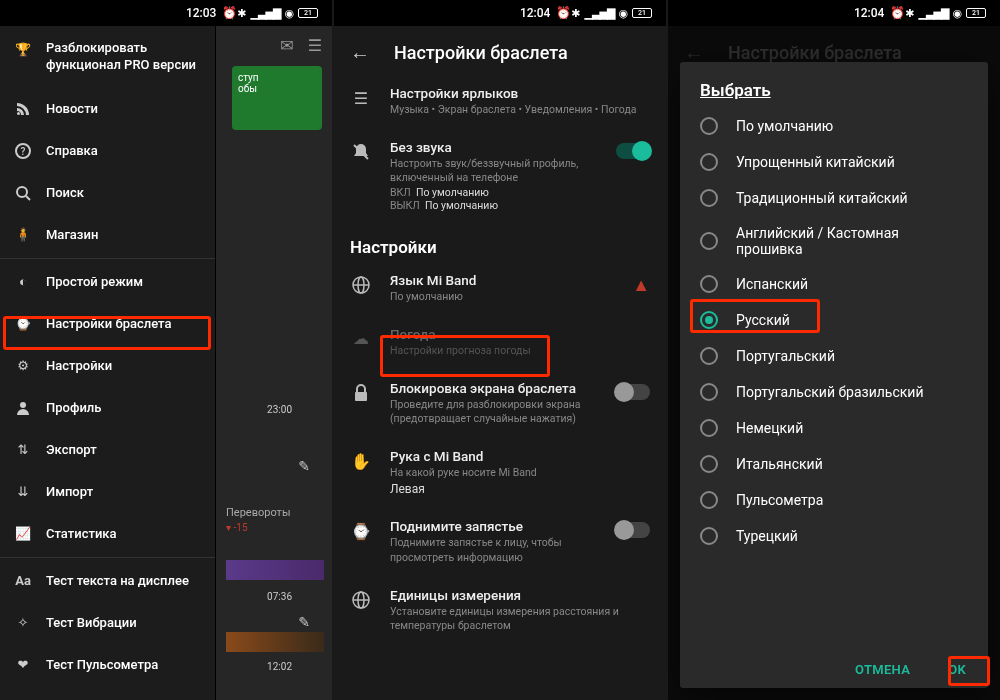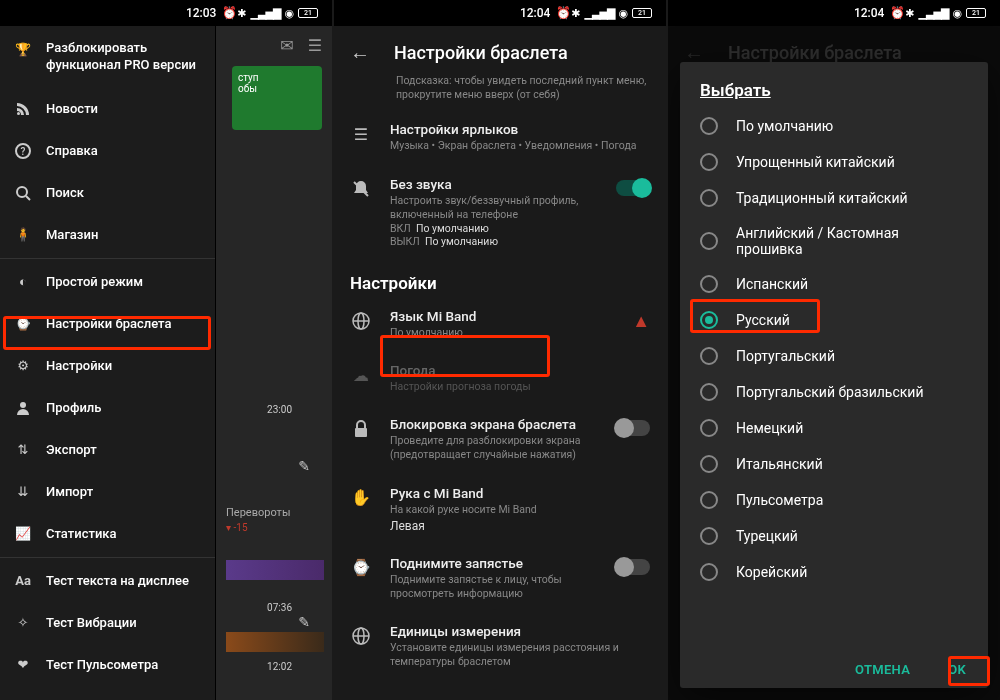--- a/index.html
+++ b/index.html
@@ -219,21 +219,21 @@
     </div>
     <div class="bg-green">
       <div>ступ</div>
       <div>обы</div>
     </div>
     <div class="bg-time" style="top:378px;bottom:auto;">23:00</div>
     <span class="bg-pen" style="top:432px">✎</span>
     <div style="position:absolute;top:480px;left:226px;font-size:11px;color:#aaa;">Перевороты</div>
     <div style="position:absolute;top:496px;left:226px;font-size:10px;color:#c0392b;">▾ -15</div>
     <div class="bg-strip strip1"></div>
-    <div style="position:absolute;bottom:87px;right:40px;font-size:10px;color:#ccc">07:36</div>
+    <div style="position:absolute;bottom:98px;right:40px;font-size:10px;color:#ccc">07:36</div>
     <span class="bg-pen" style="bottom:70px">✎</span>
     <div class="bg-strip strip2"></div>
     <div style="position:absolute;bottom:28px;right:40px;font-size:10px;color:#ccc">12:02</div>
   </div>
 
   <div class="drawer">
     <div class="drawer-item two-line">
       <span class="dicon">🏆</span>
       <span class="dlabels">Разблокировать функционал PRO версии</span>
     </div>
@@ -330,21 +330,20 @@
       <span class="sig">▁▃▅▇</span>
       <span>◉</span>
       <span class="batt">21</span>
     </div>
   </div>
 
   <div class="appbar">
     <span class="back">←</span>
     <span class="title">Настройки браслета</span>
   </div>
-  <div class="hint">Подсказка: чтобы увидеть последний пункт меню, прокрутите меню вверх (от себя)</div>
 
   <div class="row">
     <span class="ricon">☰</span>
     <div class="rtexts">
       <div class="rtitle">Настройки ярлыков</div>
       <div class="rsub">Музыка • Экран браслета • Уведомления • Погода</div>
     </div>
   </div>
 
   <div class="row">
@@ -503,24 +502,20 @@
           <span>Итальянский</span>
         </div>
         <div class="opt">
           <div class="radio"></div>
           <span>Пульсометра</span>
         </div>
         <div class="opt">
           <div class="radio"></div>
           <span>Турецкий</span>
         </div>
-        <div class="opt">
-          <div class="radio"></div>
-          <span>Корейский</span>
-        </div>
       </div>
     <div class="dlg-actions">
       <div class="dlg-btn">ОТМЕНА</div>
       <div class="dlg-btn">OK</div>
     </div>
   </div>
 
   <div class="highlight-box" style="left:22px;top:299px;width:130px;height:34px"></div>
   <div class="highlight-box" style="left:280px;bottom:14px;width:42px;height:30px"></div>
 </div>

